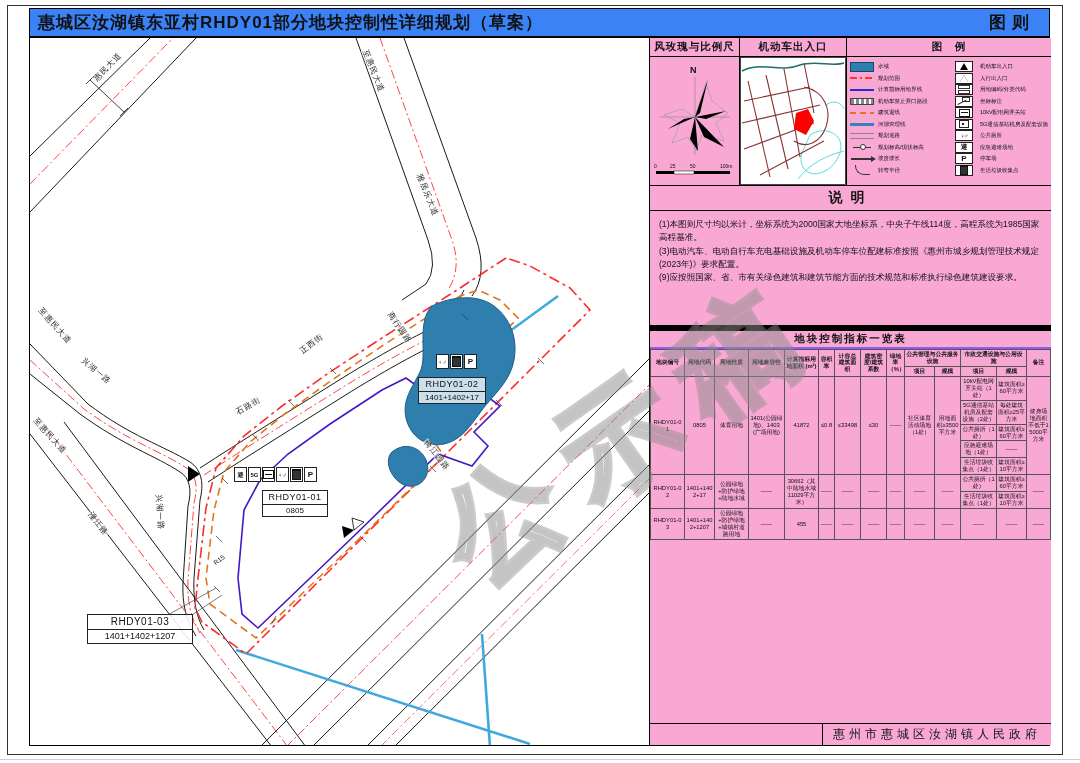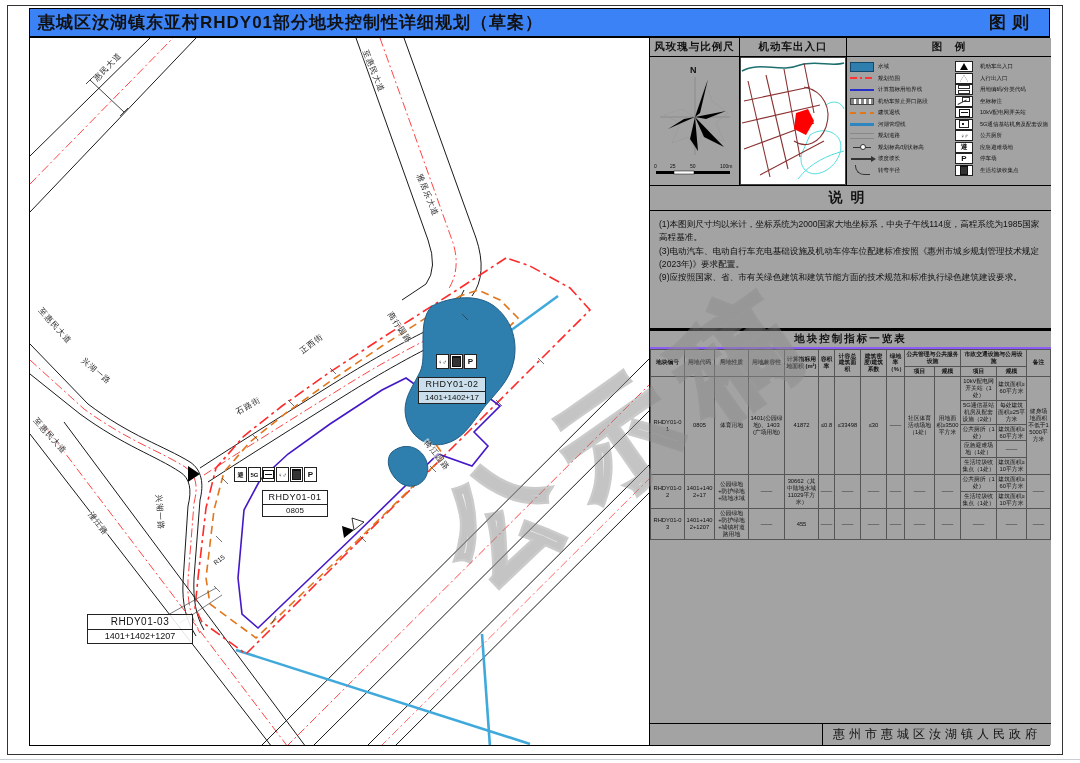--- a/index.html
+++ b/index.html
@@ -32,21 +32,21 @@
 
   .parcel-label{position:absolute;border:1px solid #222;background:rgba(255,255,255,.88);text-align:center;z-index:8;box-sizing:border-box;}
   .parcel-label .r1{font-size:9px;letter-spacing:.5px;border-bottom:1px solid #222;padding:1px 3px;line-height:1.2;}
   .parcel-label .r2{font-size:8px;padding:1px 3px;line-height:1.2;}
 
   .watermark{position:absolute;left:380px;top:452px;transform:rotate(-35deg);transform-origin:0 0;
              font-size:116px;font-weight:bold;letter-spacing:26px;white-space:nowrap;z-index:30;pointer-events:none;
              color:rgba(150,150,150,0.12);-webkit-text-stroke:5px rgba(140,140,140,0.45);}
 
   
-  .right-panel{position:absolute;left:620px;top:0;width:401px;height:707px;box-sizing:border-box;display:flex;flex-direction:column;background:#a3a3a3;}
+  .right-panel{position:absolute;left:620px;top:0;width:401px;height:707px;box-sizing:border-box;display:flex;flex-direction:column;background:#f9a8d4;}
   .rp-row1{display:flex;height:148px;border-bottom:1px solid #000;box-sizing:border-box;}
   .rp-cell{border-right:1px solid #000;box-sizing:border-box;display:flex;flex-direction:column;}
   .rp-cell:last-child{border-right:none;}
   .rp-head{height:19px;border-bottom:1px solid #000;display:flex;align-items:center;justify-content:center;
            font-size:10.5px;font-weight:bold;letter-spacing:1px;box-sizing:border-box;}
   .rp-body{flex:1;position:relative;overflow:hidden;}
 
   .legend-body{display:flex;font-size:6px;}
   .lg-col{width:50%;padding:4px 1px 0 2px;box-sizing:border-box;}
   .lg-row{display:flex;align-items:center;height:11.5px;}
@@ -79,21 +79,21 @@
   .g-5g::after{content:"";position:absolute;left:2px;top:1.5px;width:2px;height:2px;background:#222;}
   .g-toilet{font-size:6px;letter-spacing:-1px;}
   .g-shelter{font-size:6.5px;font-weight:bold;}
   .g-p{font-weight:bold;font-size:8px;}
   .g-bin{width:6px;height:7px;border:1px solid #111;border-top:2px solid #111;background:#333;}
   .g-switch{width:9px;height:6px;border:1px solid #111;position:relative;}
   .g-switch::after{content:"";position:absolute;left:1px;right:1px;top:2px;height:1px;background:#111;}
 
   .notes-head{height:25px;border-bottom:1px solid #000;display:flex;align-items:center;justify-content:center;
               font-size:14px;font-weight:bold;letter-spacing:8px;box-sizing:border-box;}
-  .notes-body{height:120px;padding:7px 9px;font-size:8.6px;line-height:1.55;box-sizing:border-box;border-bottom:3px solid #000000;}
+  .notes-body{height:120px;padding:7px 9px;font-size:8.6px;line-height:1.55;box-sizing:border-box;border-bottom:6px solid #000000;}
   .table-title{height:18px;display:flex;align-items:center;justify-content:center;font-size:10.5px;font-weight:bold;
                letter-spacing:2px;border-bottom:2px solid #8b5cf6;box-sizing:border-box;}
   .table-wrap{flex:1;position:relative;}
   table.ctrl{border-collapse:collapse;table-layout:fixed;width:100%;font-size:5.8px;line-height:1.2;}
   table.ctrl th,table.ctrl td{border:0.5px solid #555;padding:1px;text-align:center;vertical-align:middle;
                               word-break:break-all;font-weight:normal;}
   table.ctrl thead th{font-weight:bold;}
   .footer-strip{height:22px;border-top:1px solid #000;display:flex;justify-content:flex-end;box-sizing:border-box;}
   .footer-box{border-left:1px solid #000;display:flex;align-items:center;padding:0 10px;
               font-family:"Liberation Serif","DejaVu Serif",serif;font-size:12px;letter-spacing:4px;box-sizing:border-box;}

